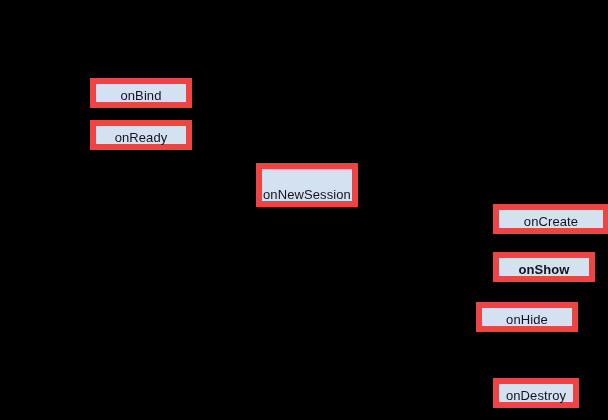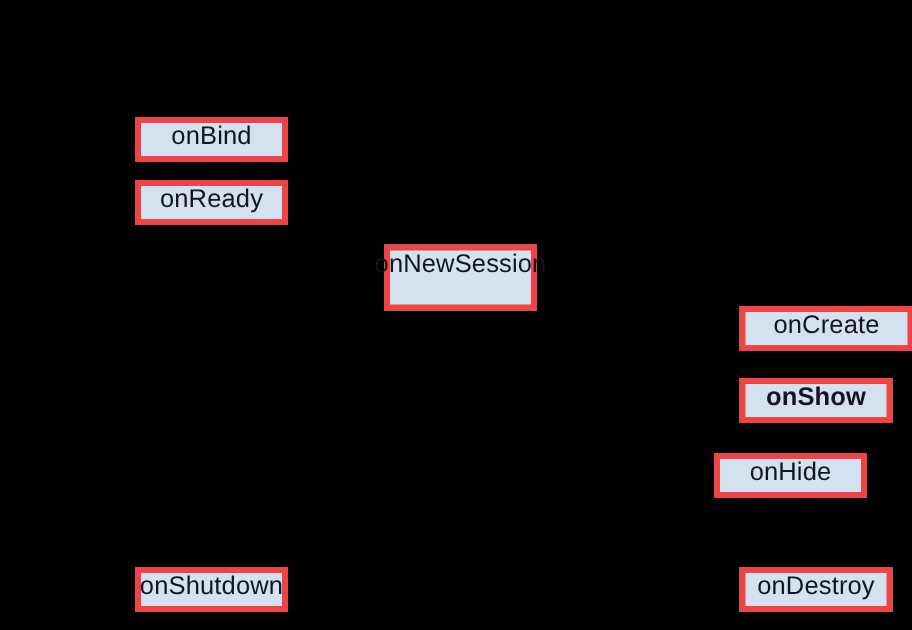--- a/index.html
+++ b/index.html
@@ -12,26 +12,26 @@
     width: 608px;
     height: 420px;
     background: #000000;
     overflow: hidden;
     font-family: "Liberation Sans", sans-serif;
   }
   .node {
     position: absolute;
     box-sizing: border-box;
     background: #d4e1f0;
-    border: 4px solid #ef4444;
+    border: 6px solid #ef4444;
     display: flex;
-    align-items: flex-start;
+    align-items: flex-end;
     justify-content: center;
     color: #14141f;
-    font-size: 17px;
+    font-size: 13px;
     font-family: "Liberation Sans", sans-serif;
     line-height: 1;
     letter-spacing: 0.1px;
     white-space: nowrap;
   }
   .node-label {
     display: block;
     pointer-events: none;
   }
 </style>
@@ -57,21 +57,18 @@
   </div>
 
   <div class="node" style="left:493px; top:252px; width:102px; height:30px;font-weight:bold;">
     <span class="node-label">onShow</span>
   </div>
 
   <div class="node" style="left:476px; top:302px; width:102px; height:30px;">
     <span class="node-label">onHide</span>
   </div>
 
-  <div class="node" style="left:90px; top:378px; width:102px; height:30px;">
-    <span class="node-label">onShutdown</span>
-  </div>
 
-  <div class="node" style="left:493px; top:378px; width:102px; height:30px;">
+  <div class="node" style="left:493px; top:378px; width:86px; height:30px;">
     <span class="node-label">onDestroy</span>
   </div>
 
 </div>
 
 </body></html>

